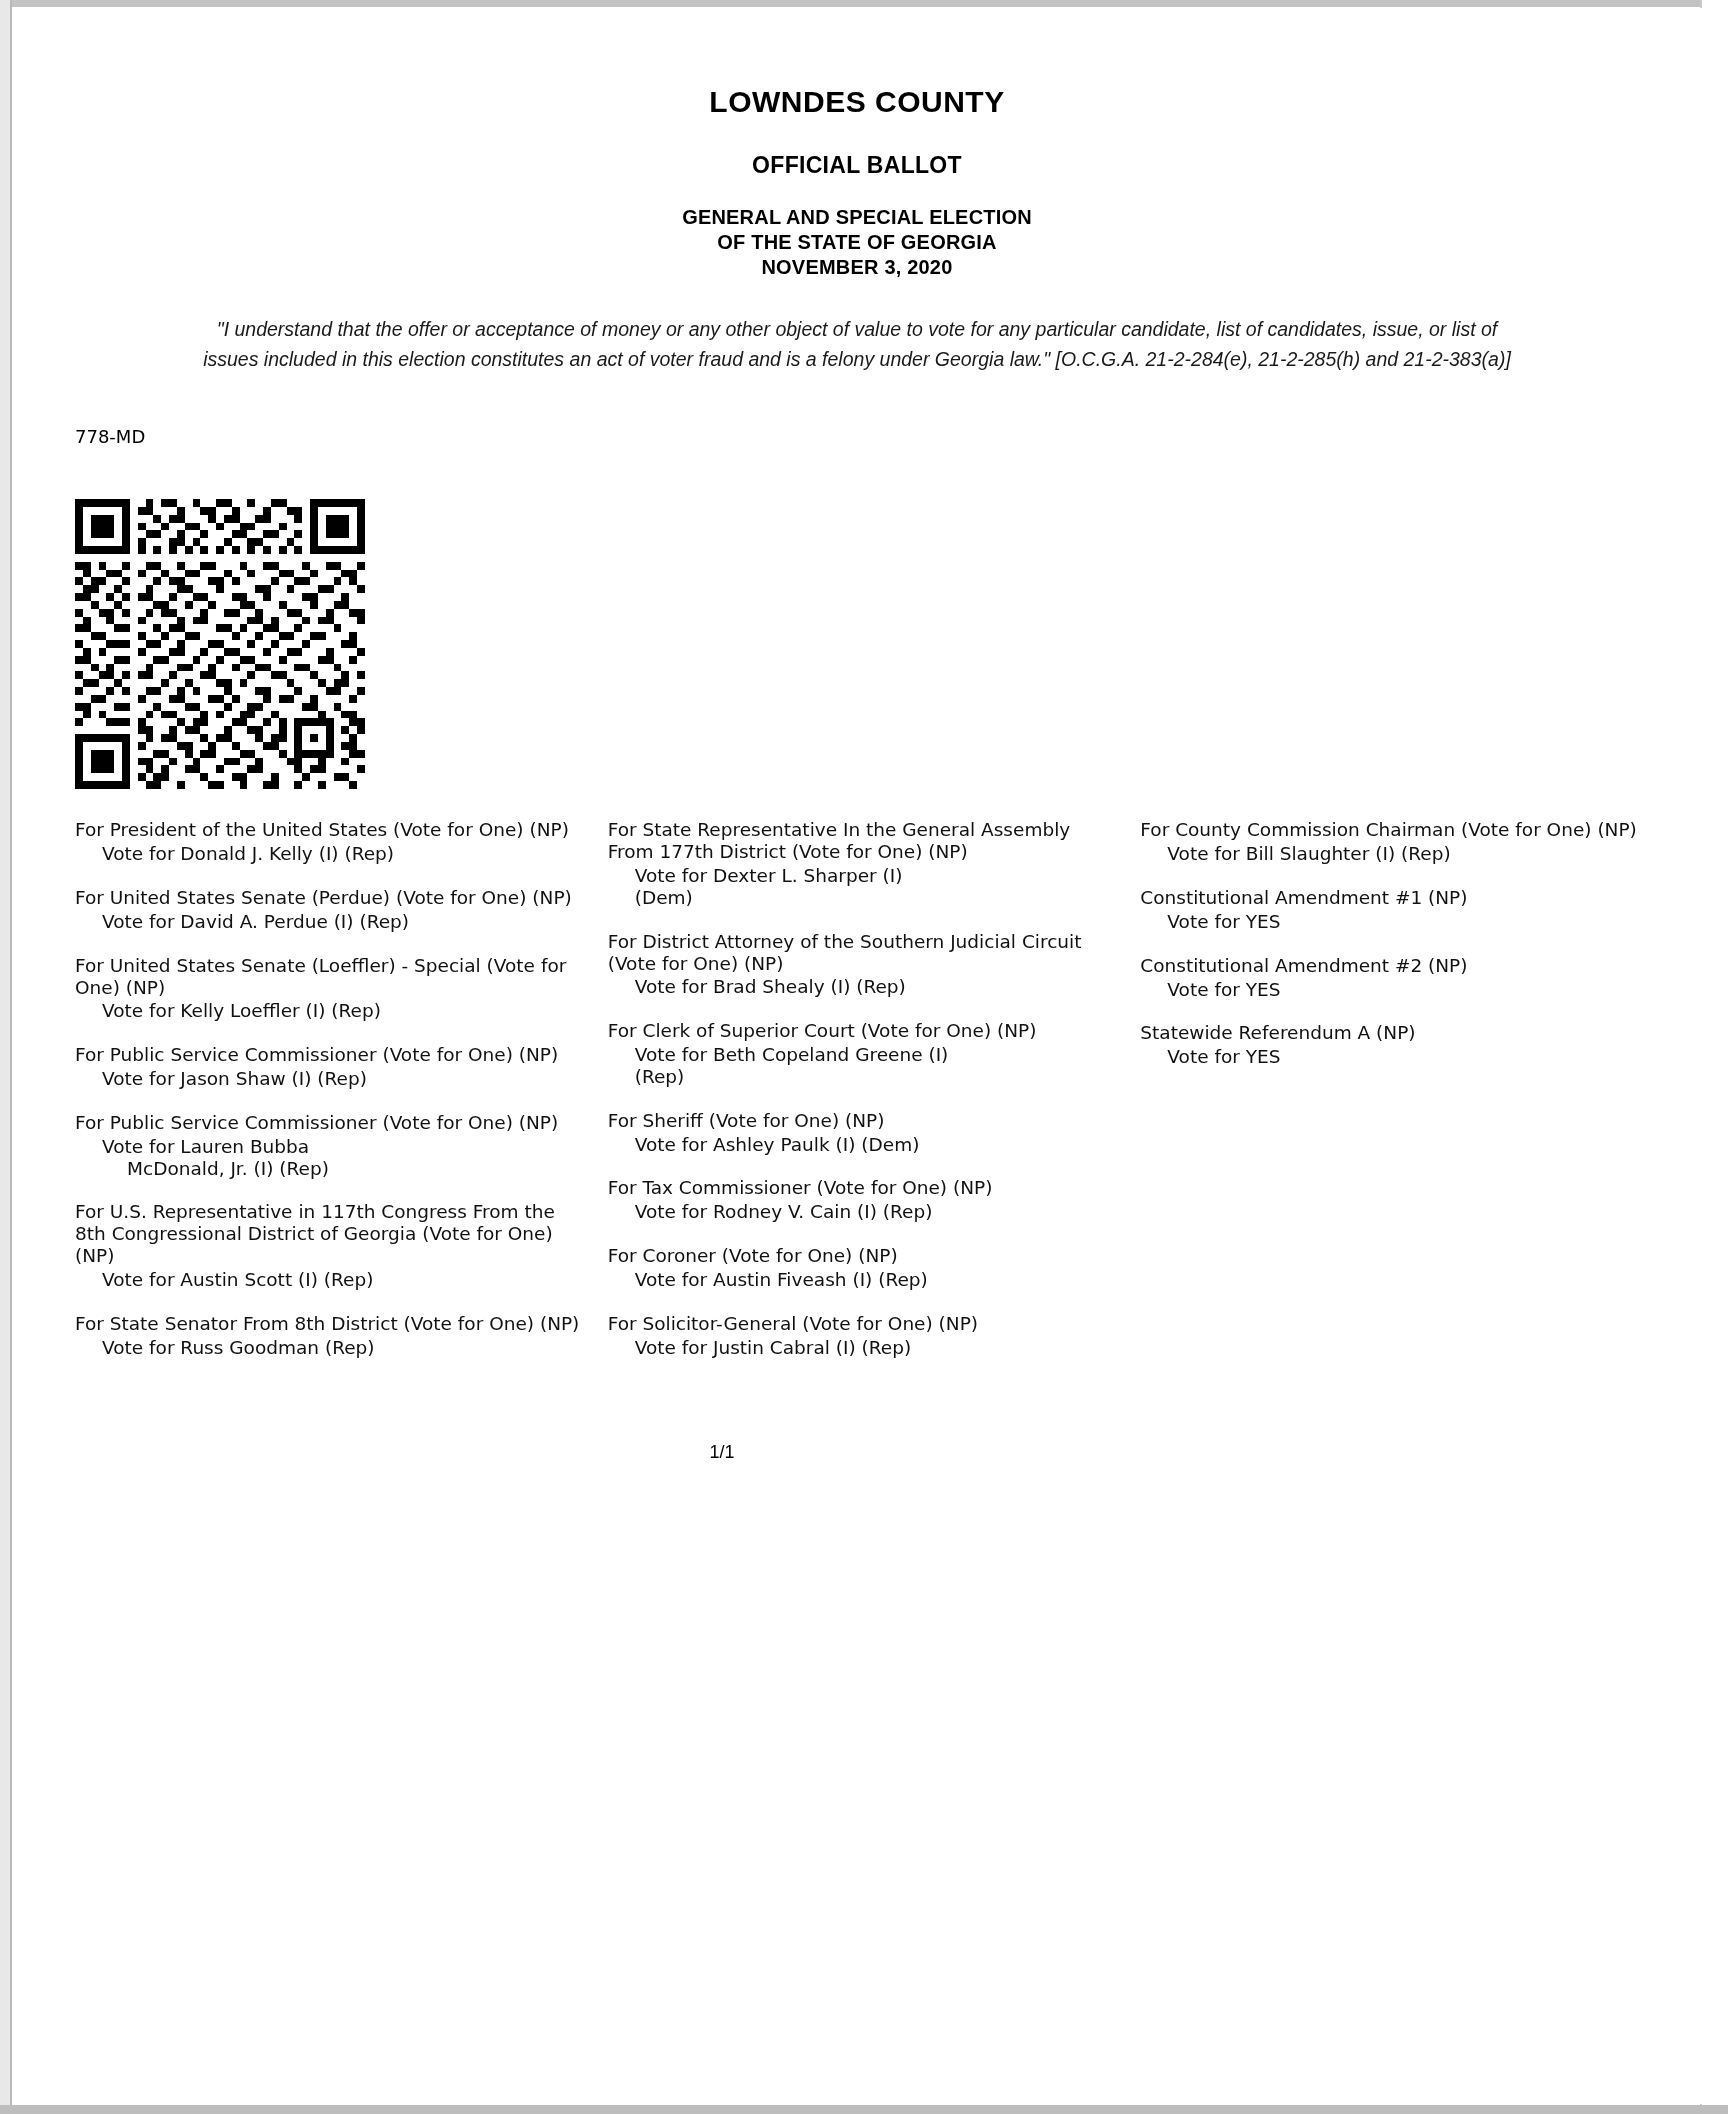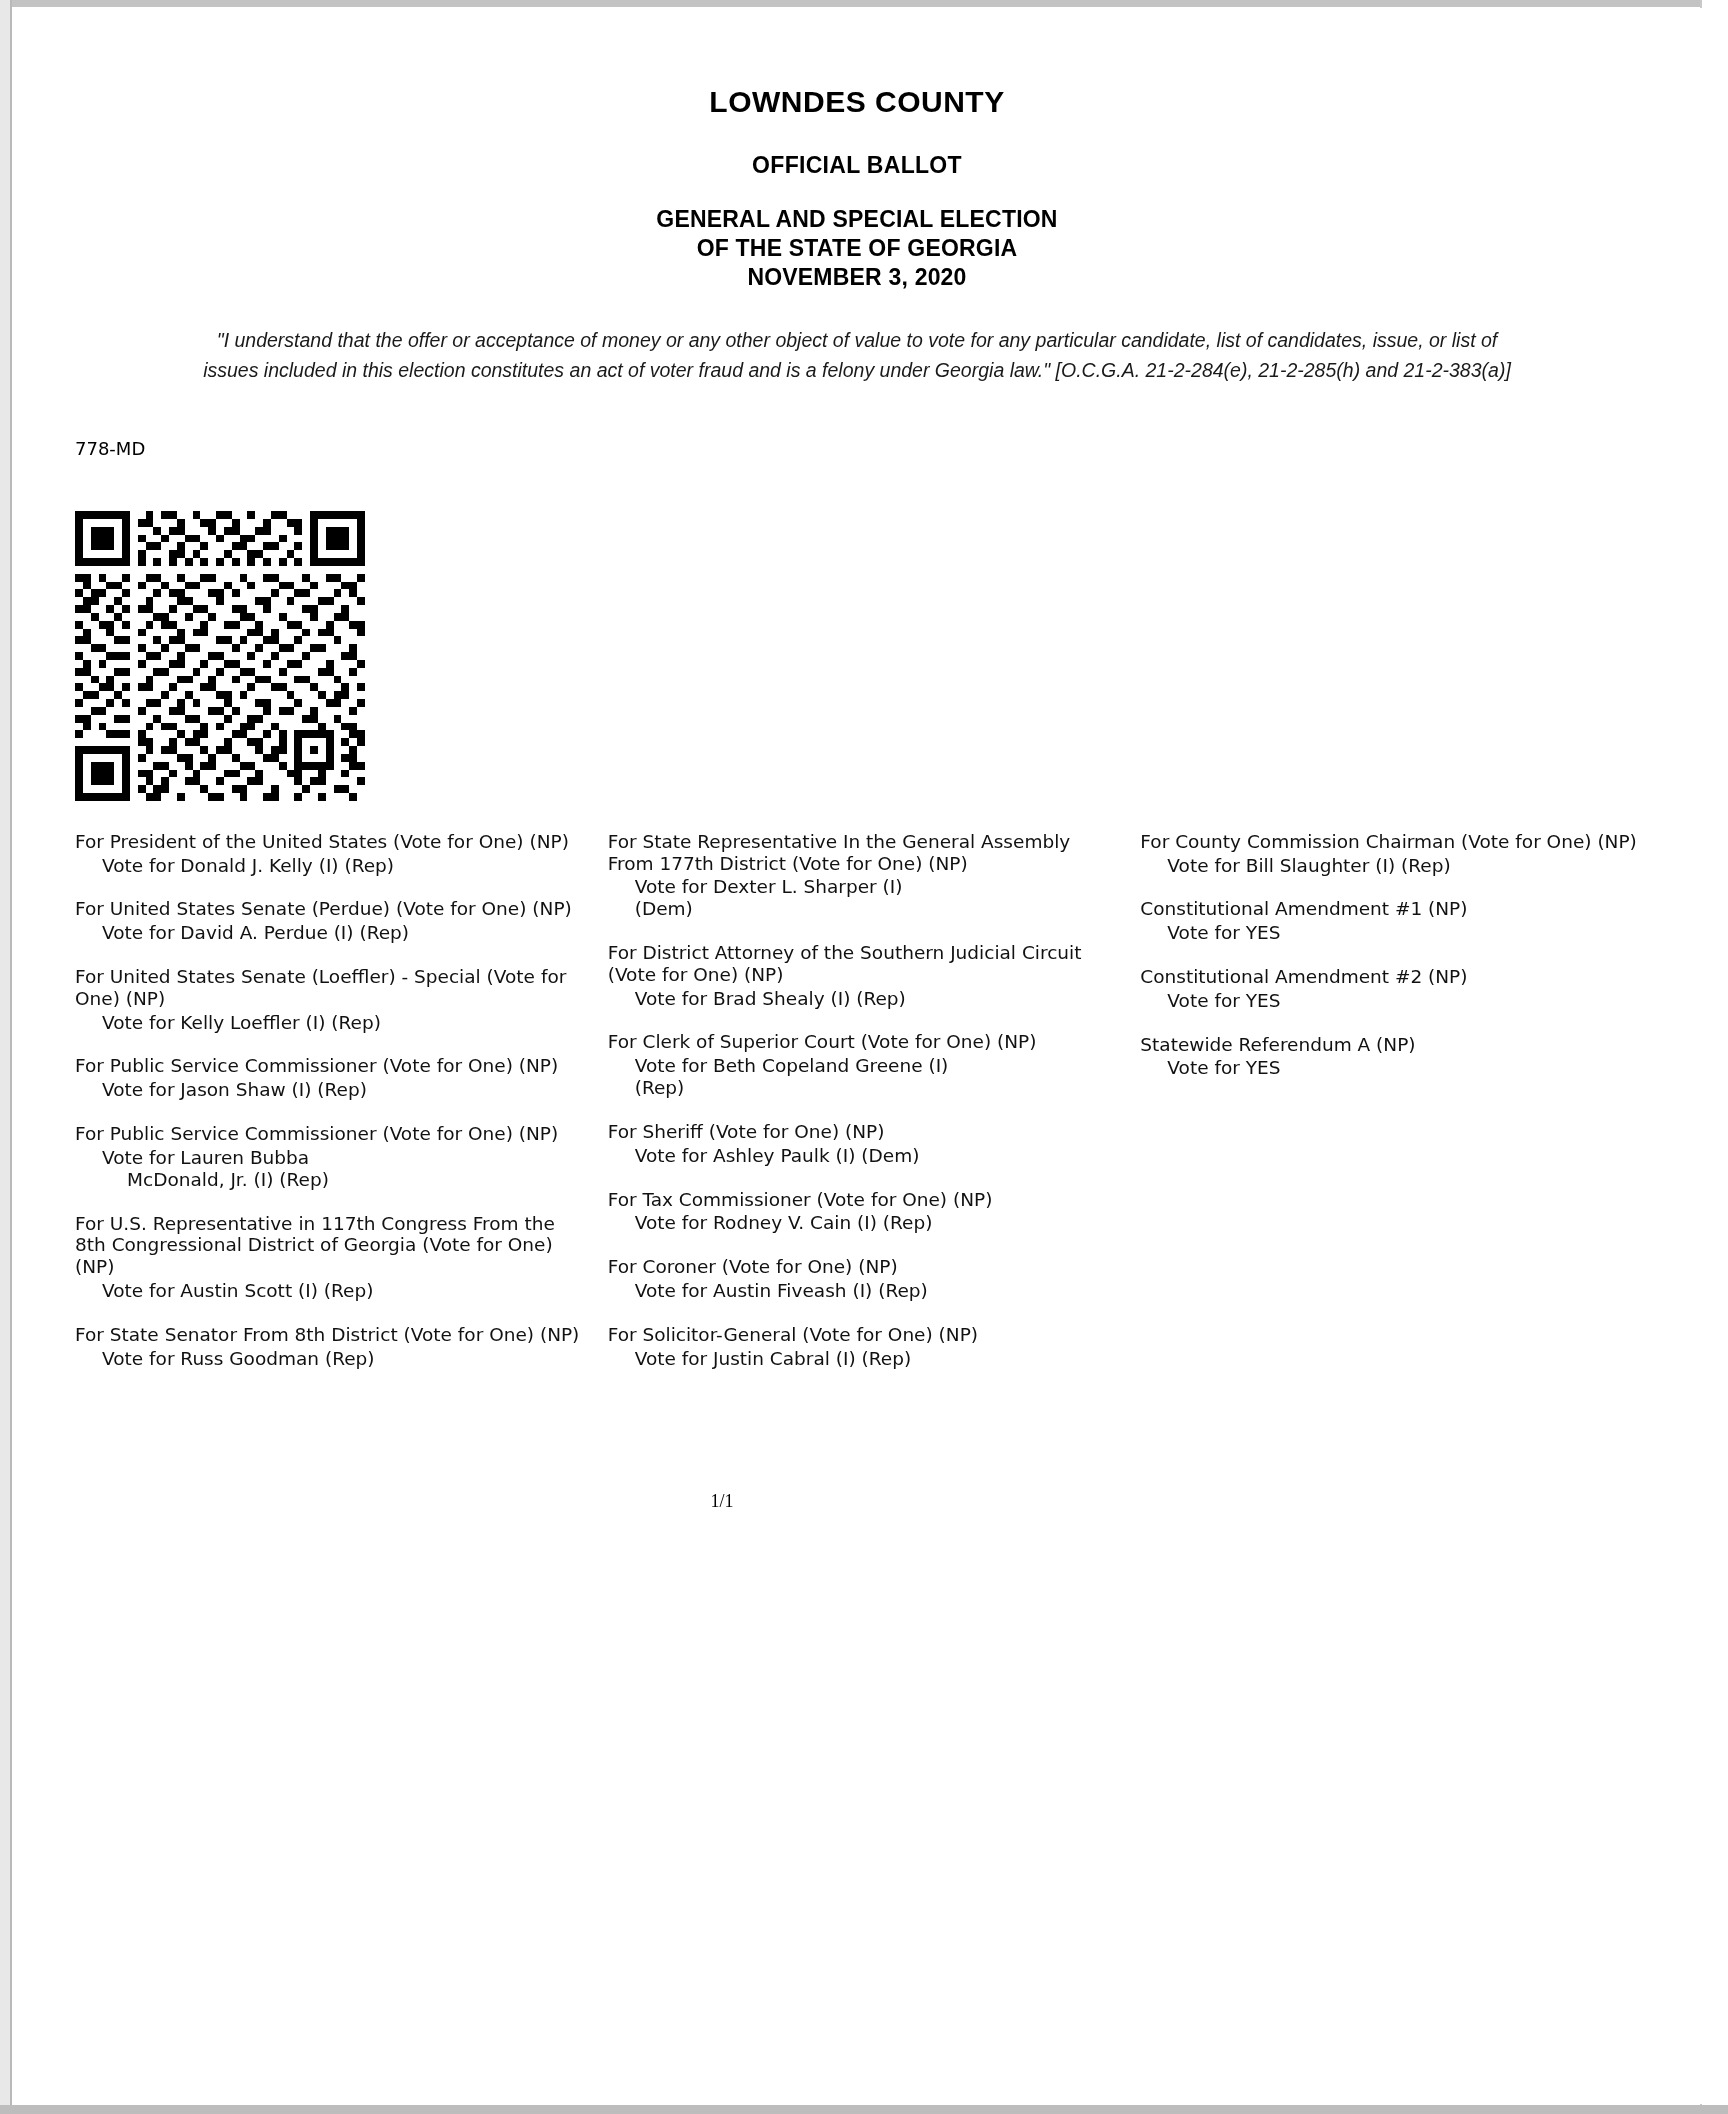--- a/index.html
+++ b/index.html
@@ -65,21 +65,21 @@
   .title-sub {
     font-family: "Liberation Sans", sans-serif;
     font-weight: bold;
     font-size: 23px;
     margin-top: 33px;
     letter-spacing: 0.3px;
   }
   .title-election {
     font-family: "Liberation Sans", sans-serif;
     font-weight: bold;
-    font-size: 23px;
+    font-size: 20px;
     margin-top: 26px;
     line-height: 1.25;
     letter-spacing: 0.2px;
   }
   .oath {
     margin: 34px auto 0 auto;
     width: 1330px;
     text-align: center;
     font-family: "Liberation Sans", sans-serif;
     font-style: italic;
@@ -133,23 +133,23 @@
     line-height: 1.18;
     margin-left: 27px;
     margin-top: 2px;
     color: #111;
   }
   .selection.indent2 {
     margin-left: 27px;
   }
 
   .page-number {
-    margin-top: 99px;
+    margin-top: 62px;
     text-align: center;
-    font-family: Liberation Serif, serif;
+    font-family: Liberation Sans, sans-serif;
     font-size: 18px;
     width: 1420px;
   }
 </style>
 </head>
 <body>
 
 <div class="page">
   <div class="scan-edge-top"></div>
   <div class="scan-edge-left"></div>

